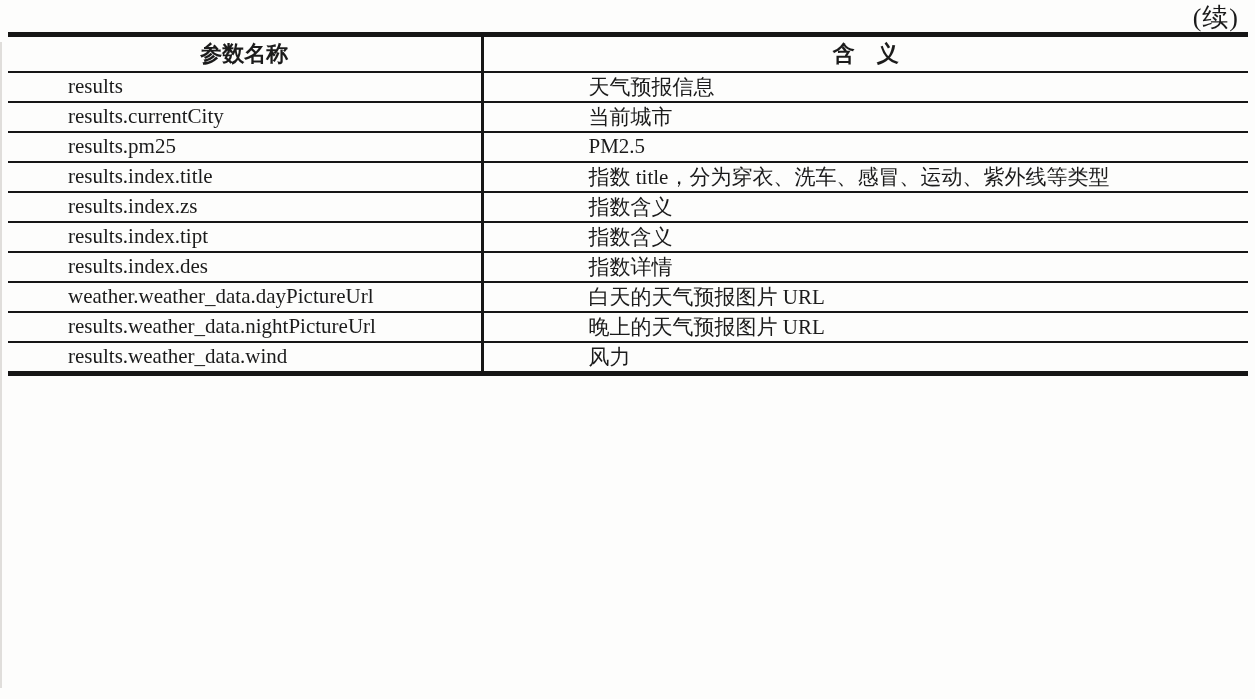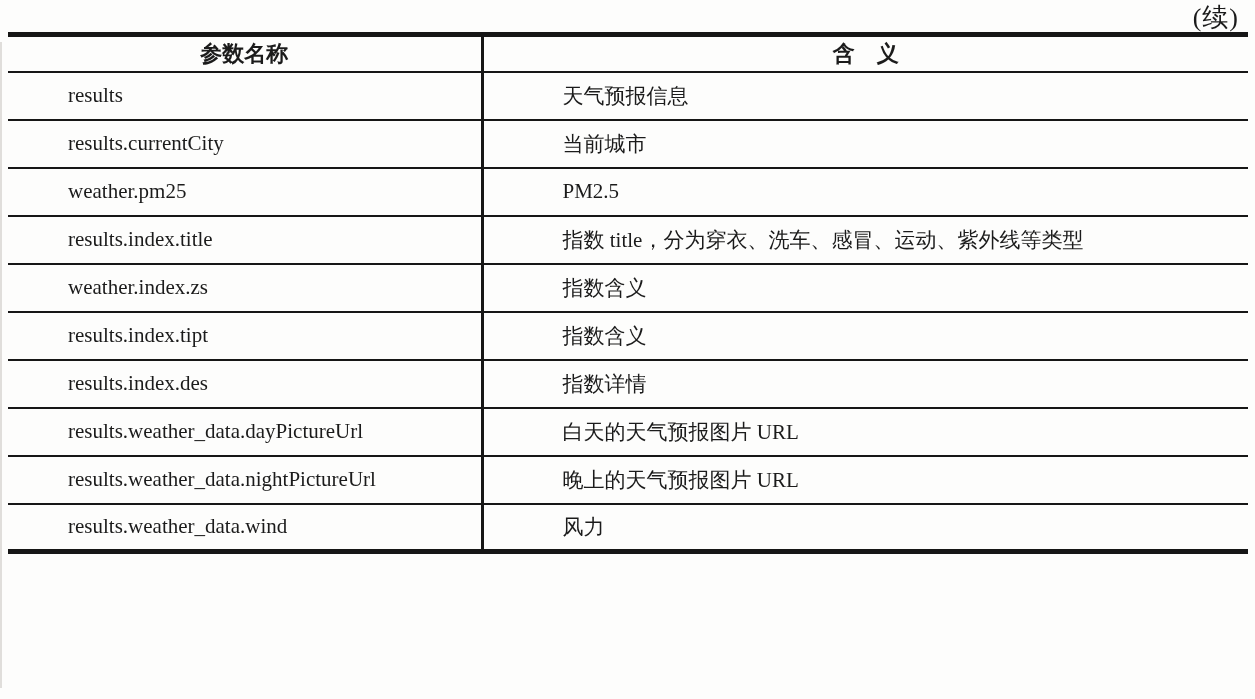--- a/index.html
+++ b/index.html
@@ -46,28 +46,28 @@
     white-space: nowrap;
     overflow: hidden;
   }
   th {
     height: 37px;
     font-size: 22px;
     font-weight: 700;
     text-align: center;
     font-family: "Liberation Sans", "DejaVu Sans", sans-serif;
   }
-  td { height: 48px; font-size: 21px; }
+  td { height: 30px; font-size: 21px; }
   .col-divider { border-right: 3px solid var(--border, #161616); }
   td.param {
     padding-left: 60px;
     font-family: "Liberation Serif", "DejaVu Serif", serif;
   }
   td.meaning {
-    padding-left: 79px;
+    padding-left: 105px;
     font-family: "Liberation Serif", "DejaVu Serif", serif;
   }
 </style>
 </head>
 <body>
 
 <div class="page">
 
   <div class="scan-edge"></div>
 
@@ -87,41 +87,41 @@
     <tbody>
       <tr>
         <td class="param col-divider">results</td>
         <td class="meaning">天气预报信息</td>
       </tr>
       <tr>
         <td class="param col-divider">results.currentCity</td>
         <td class="meaning">当前城市</td>
       </tr>
       <tr>
-        <td class="param col-divider">weather.pm25</td>
+        <td class="param col-divider">results.pm25</td>
         <td class="meaning">PM2.5</td>
       </tr>
       <tr>
         <td class="param col-divider">results.index.title</td>
         <td class="meaning">指数 title，分为穿衣、洗车、感冒、运动、紫外线等类型</td>
       </tr>
       <tr>
-        <td class="param col-divider">weather.index.zs</td>
+        <td class="param col-divider">results.index.zs</td>
         <td class="meaning">指数含义</td>
       </tr>
       <tr>
         <td class="param col-divider">results.index.tipt</td>
         <td class="meaning">指数含义</td>
       </tr>
       <tr>
         <td class="param col-divider">results.index.des</td>
         <td class="meaning">指数详情</td>
       </tr>
       <tr>
-        <td class="param col-divider">results.weather_data.dayPictureUrl</td>
+        <td class="param col-divider">weather.weather_data.dayPictureUrl</td>
         <td class="meaning">白天的天气预报图片 URL</td>
       </tr>
       <tr>
         <td class="param col-divider">results.weather_data.nightPictureUrl</td>
         <td class="meaning">晚上的天气预报图片 URL</td>
       </tr>
       <tr>
         <td class="param col-divider">results.weather_data.wind</td>
         <td class="meaning">风力</td>
       </tr>

